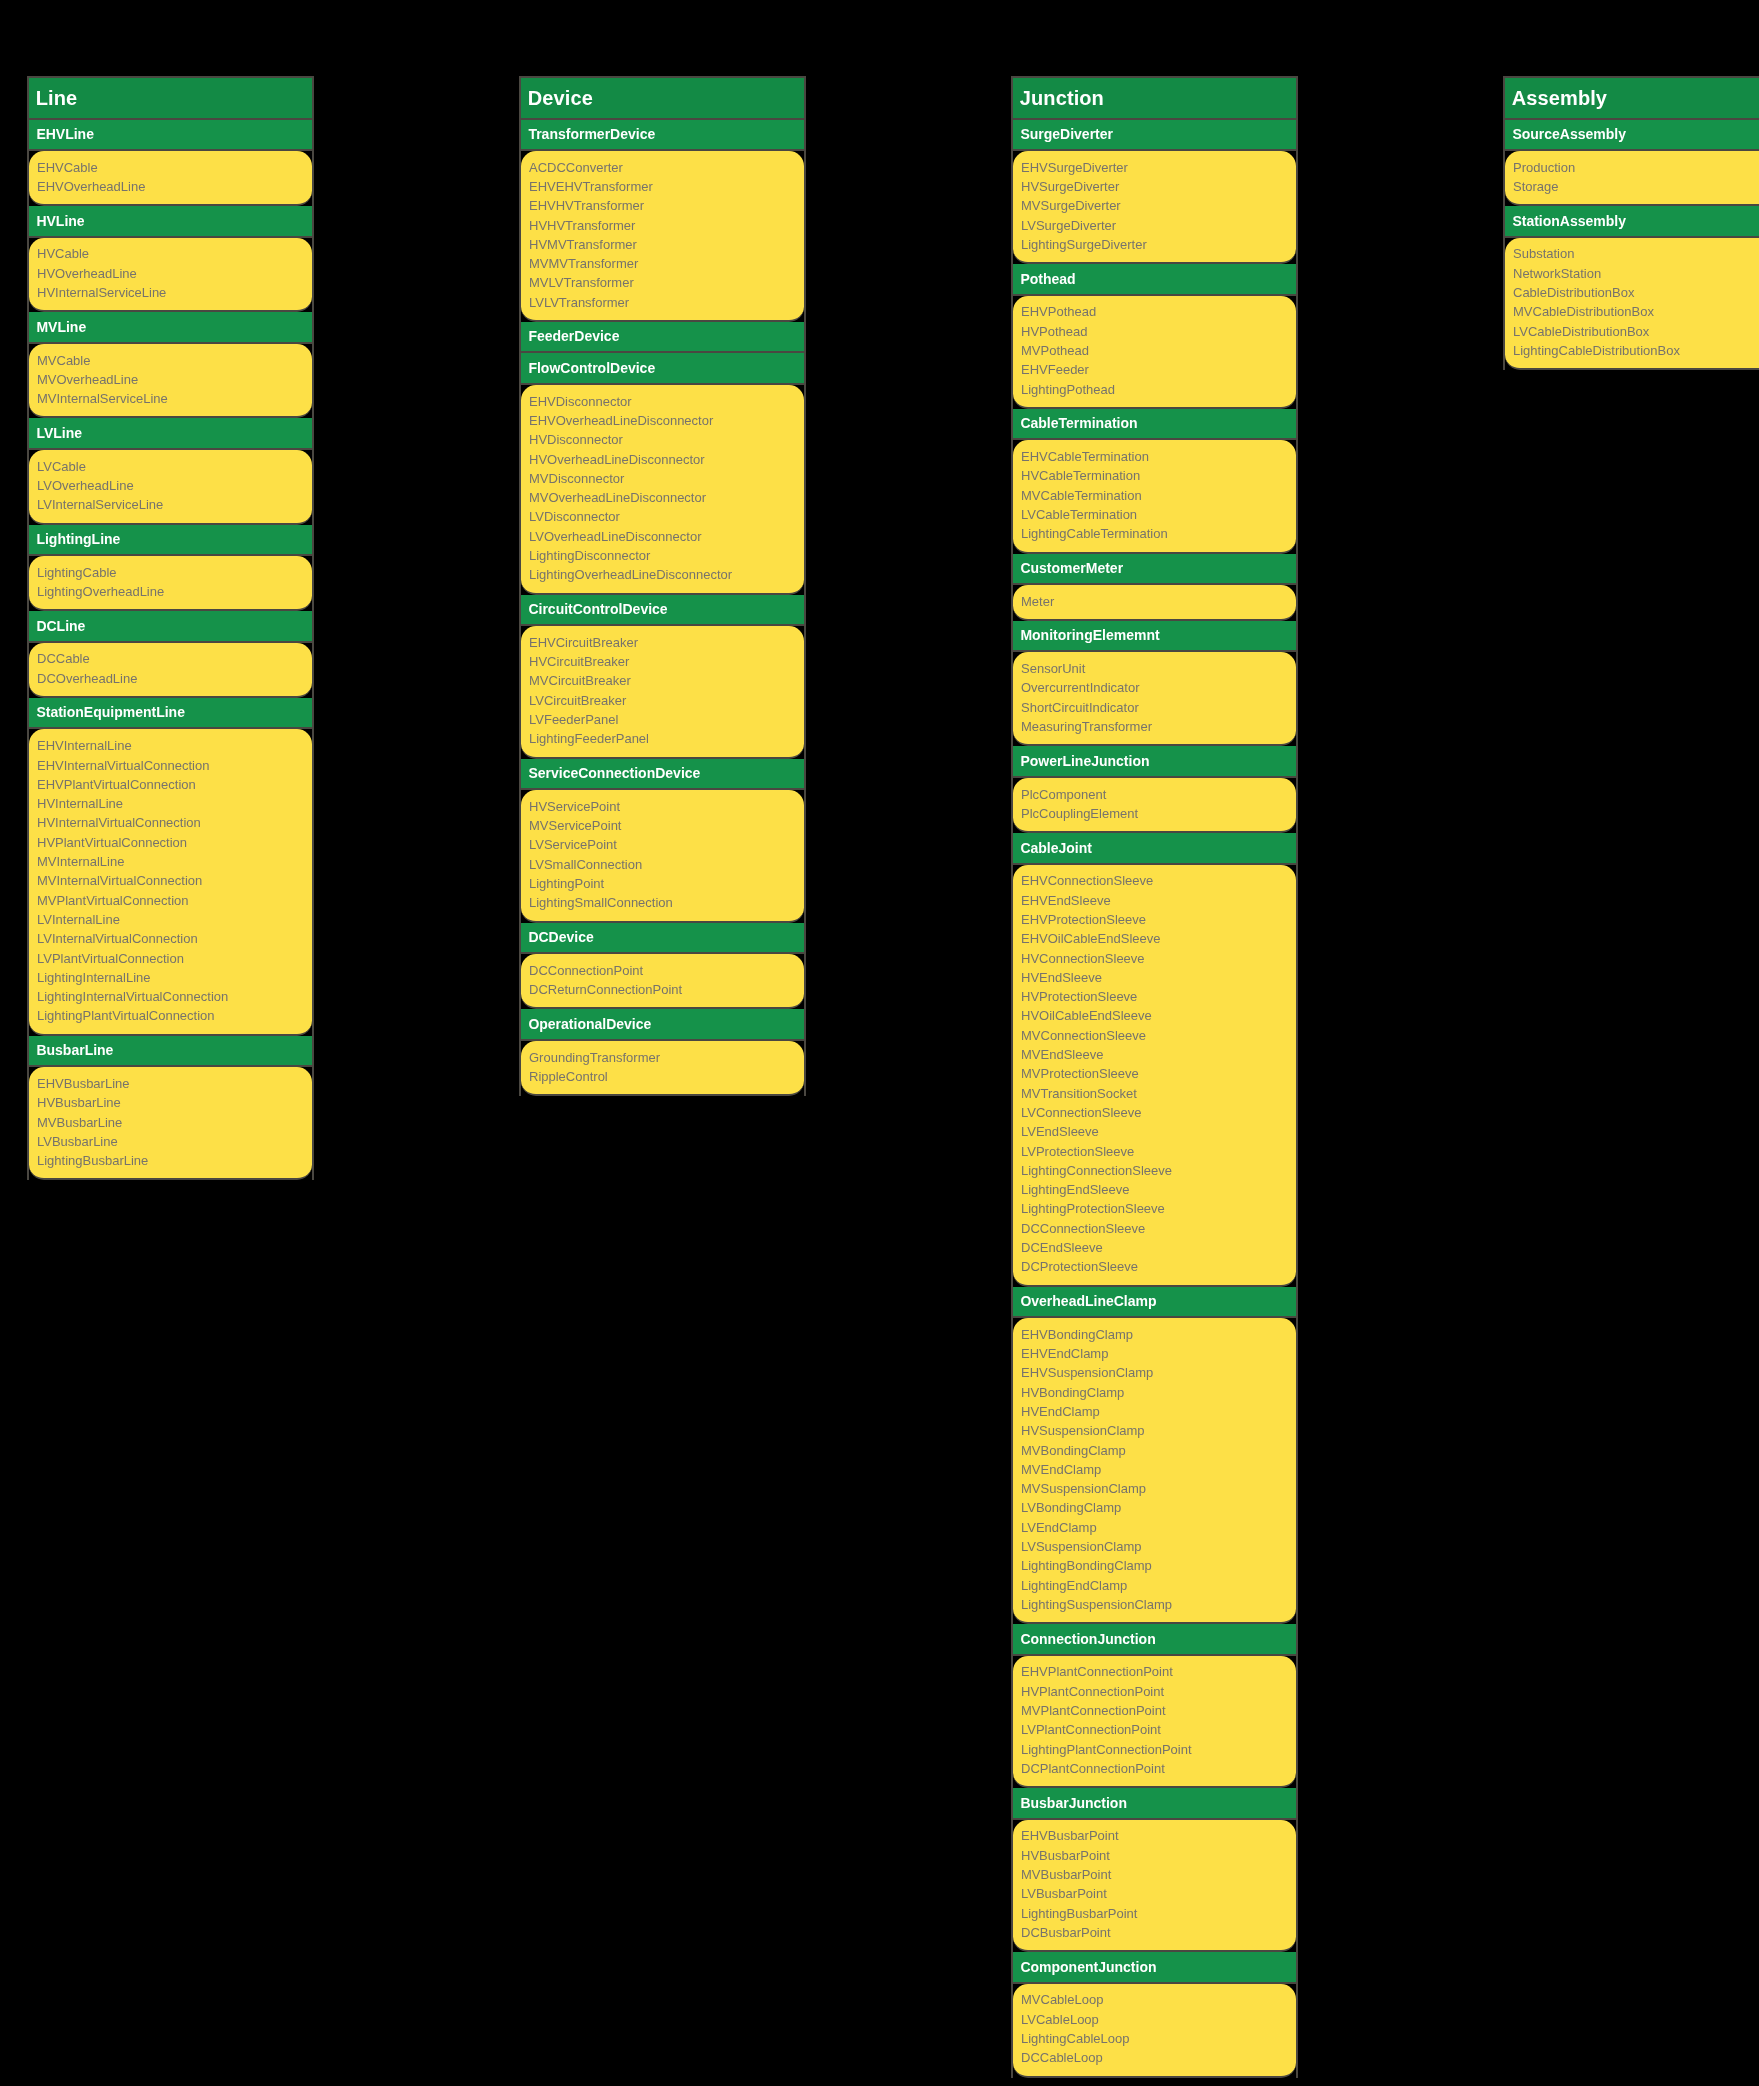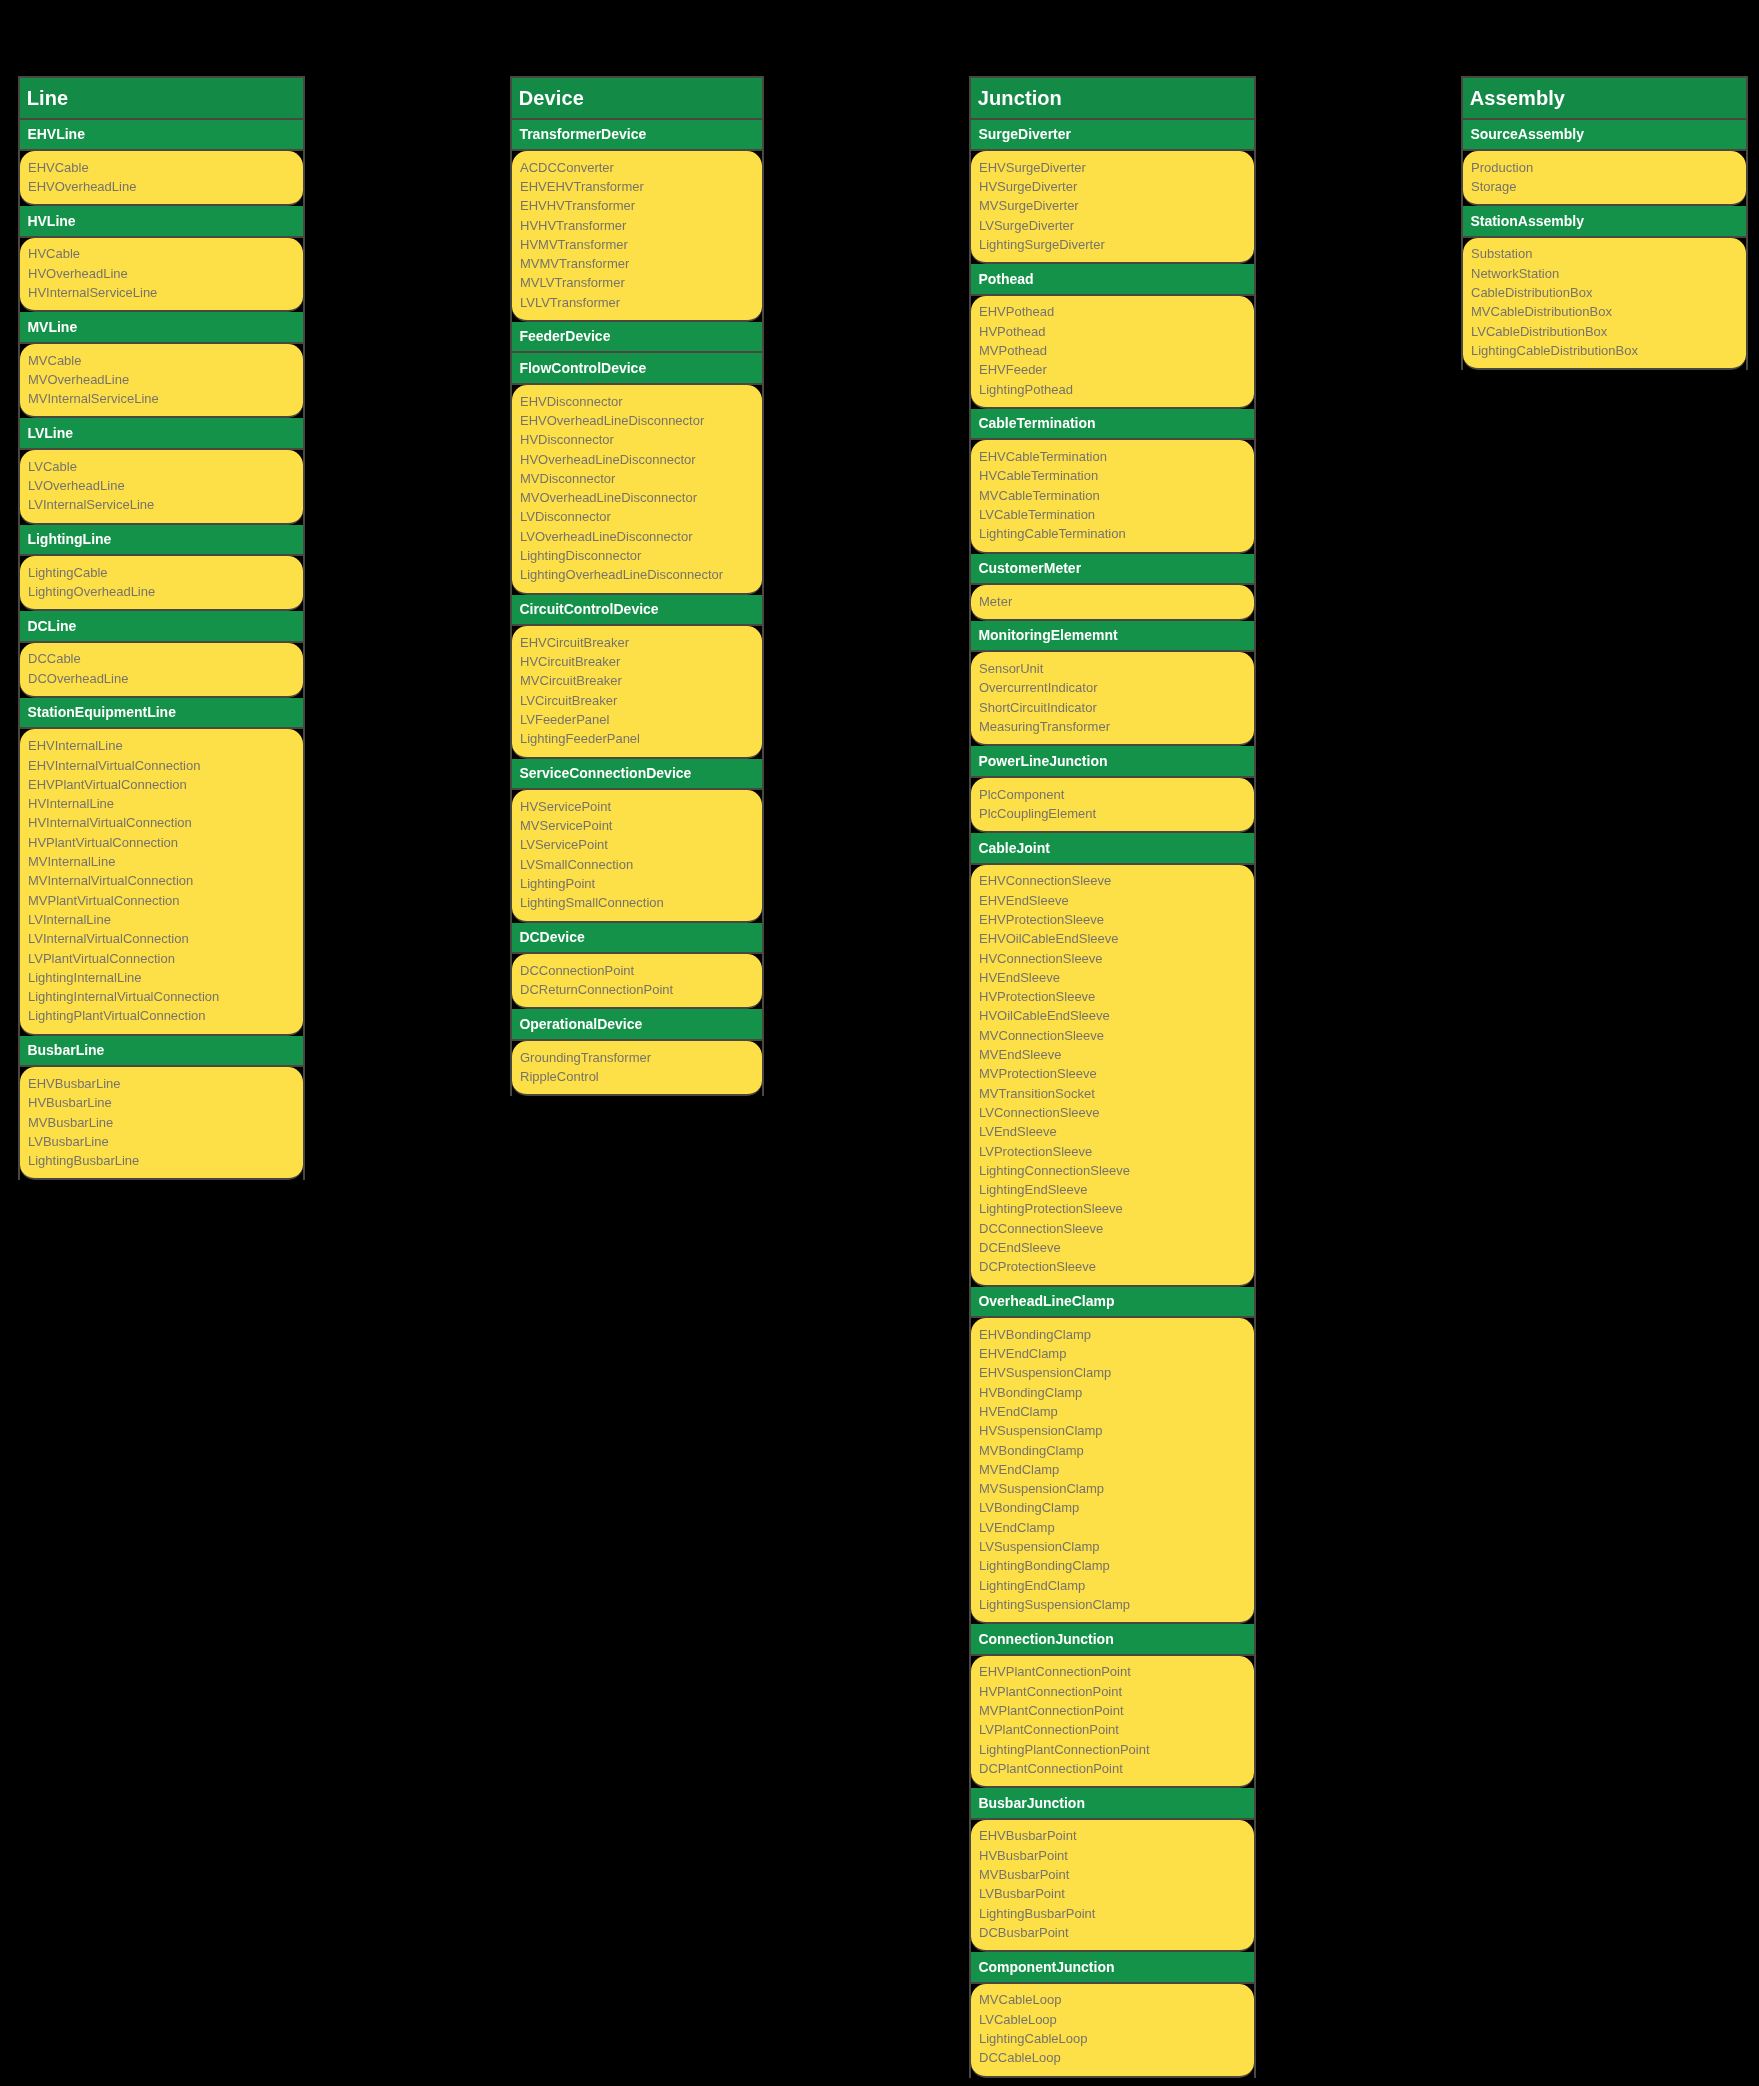--- a/index.html
+++ b/index.html
@@ -26,22 +26,22 @@
     align-items: flex-start;
   }
 
   .column {
     flex: 0 0 auto;
     border: 2px solid #4a4741;
     border-bottom: none;
     background: #000000;
   }
 
-  .column.col-0 { width: 287px; margin-left: 18px; }
-  .column.col-1 { width: 254px; margin-left: 205px; }
+  .column.col-0 { width: 287px; margin-left: 27px; }
+  .column.col-1 { width: 287px; margin-left: 205px; }
   .column.col-2 { width: 287px; margin-left: 205px; }
   .column.col-3 { width: 287px; margin-left: 205px; }
 
   
   .column-title {
     background: #138a45;
     color: #ffffff;
     font-size: 20px;
     font-weight: bold;
     line-height: 1;

